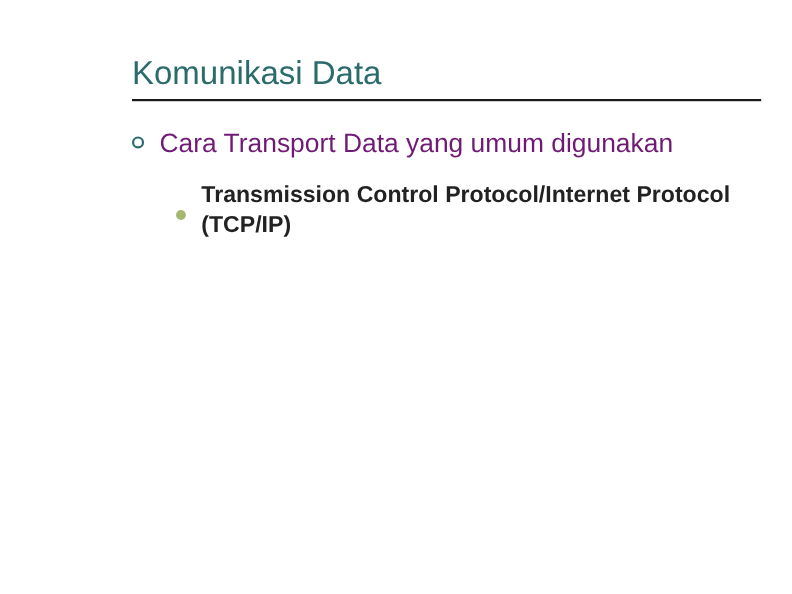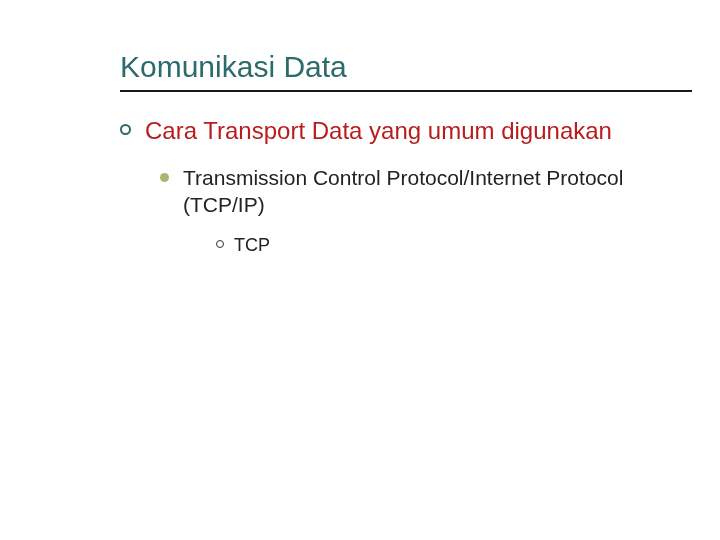--- a/index.html
+++ b/index.html
@@ -33,27 +33,28 @@
     flex: 0 0 auto;
     width: 11px; height: 11px;
     border: 2px solid #2b6b6b;
     border-radius: 50%;
     margin-top: 8px;
     margin-right: 14px;
   }
   .level1 .txt {
     font-size: 24px;
     line-height: 1.25;
-    color: #b91c1c;
+    color: #701a75;
   }
   .level2 {
     display: flex;
-    align-items: flex-start;
+    align-items: center;
     margin-left: 40px;
     margin-bottom: 14px;
+    font-weight: bold;
   }
   .level2 .bullet-dot {
     flex: 0 0 auto;
     width: 9px; height: 9px;
     background: #a6b86f;
     border-radius: 50%;
     margin-top: 9px;
     margin-right: 14px;
   }
   .level2 .txt {
@@ -91,18 +92,14 @@
   <div class="level1">
     <span class="bullet-ring"></span>
     <span class="txt">Cara Transport Data yang umum digunakan</span>
   </div>
 
   <div class="level2">
     <span class="bullet-dot"></span>
     <span class="txt">Transmission Control Protocol/Internet Protocol (TCP/IP)</span>
   </div>
 
-  <div class="level3">
-    <span class="bullet-ring-sm"></span>
-    <span class="txt">TCP</span>
-  </div>
 
 </div>
 
 </body></html>

